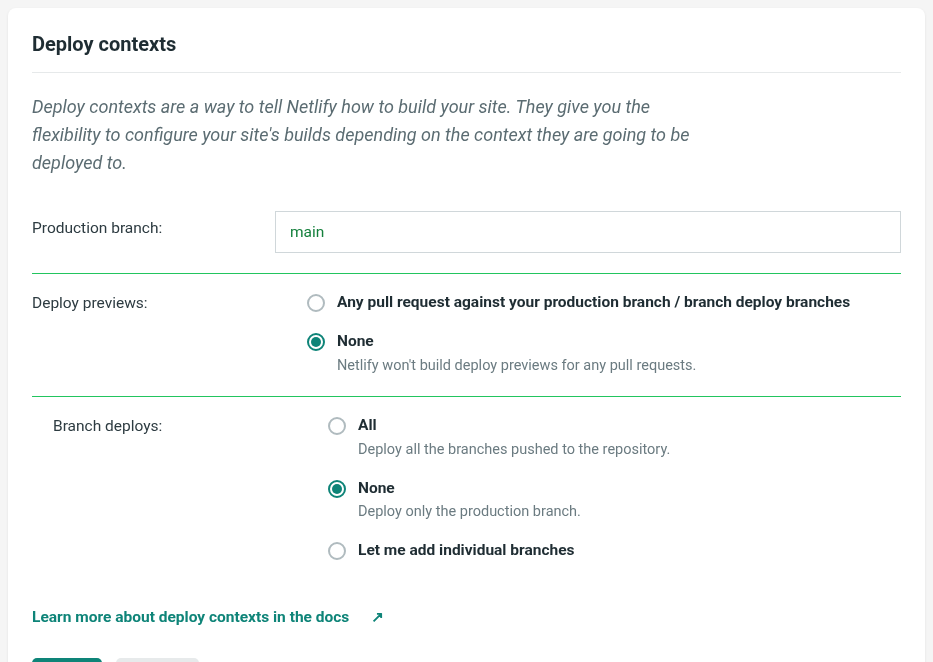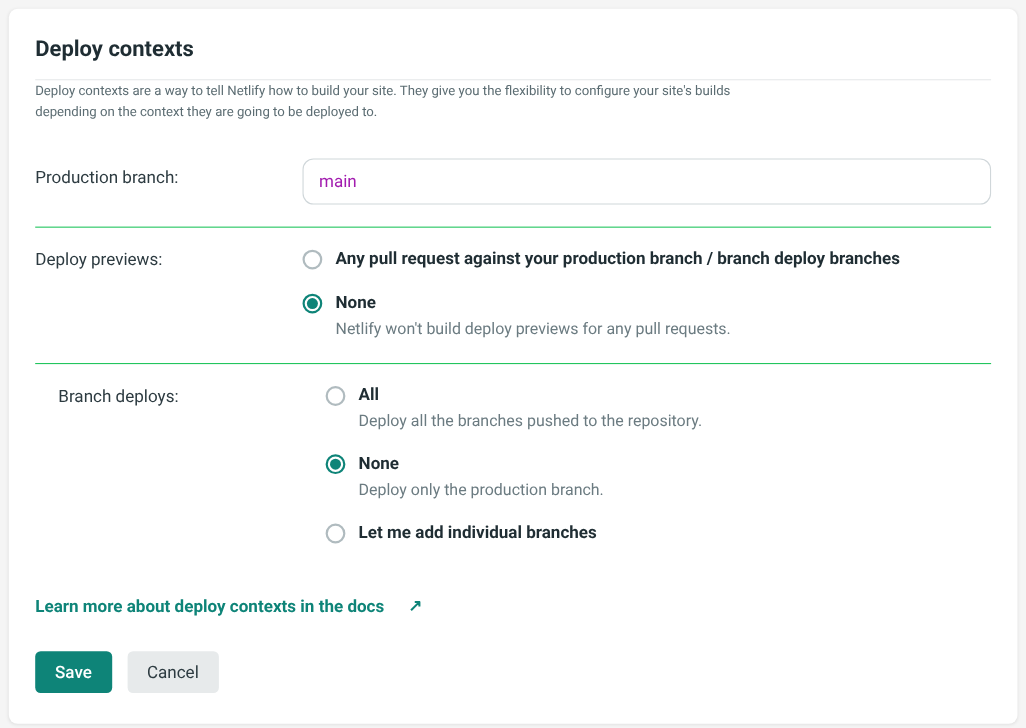--- a/index.html
+++ b/index.html
@@ -22,55 +22,58 @@
     }
     .card-title {
       font-size: 20px;
       font-weight: 700;
       color: #1f2d33;
       padding-bottom: 16px;
       border-bottom: 1px solid #e6e9ea;
     }
     .description {
       color: #5b6c72;
-      font-size: 12px;
+      font-size: 18px;
       line-height: 1.55;
+      margin-top: 20px;
       max-width: 680px;
+      font-style: italic;
     }
     .form-region {
       margin-top: 24px;
     }
     .form-row {
       display: flex;
       align-items: flex-start;
       padding: 10px 0 20px 0;
     }
     .form-row.bordered {
       border-bottom: 1px solid #22c55e;
     }
     .form-row + .form-row {
       padding-top: 18px;
+      gap: 32px;
     }
     .form-label {
       flex: 0 0 243px;
       color: #2d3b41;
       font-size: 15.5px;
       padding-top: 8px;
     }
     .form-control {
       flex: 1;
     }
     .text-input {
       width: 100%;
       height: 42px;
       border: 1px solid #d0d7da;
-      border-radius: 10px;
+      border-radius: 0;
       padding: 16px 14px;
       font-size: 15.5px;
-      color: #a21caf;
+      color: #15803d;
       font-family: inherit;
     }
     .radio-option {
       display: flex;
       align-items: flex-start;
       gap: 12px;
       margin-bottom: 18px;
       cursor: pointer;
     }
     .radio-option:last-child {

